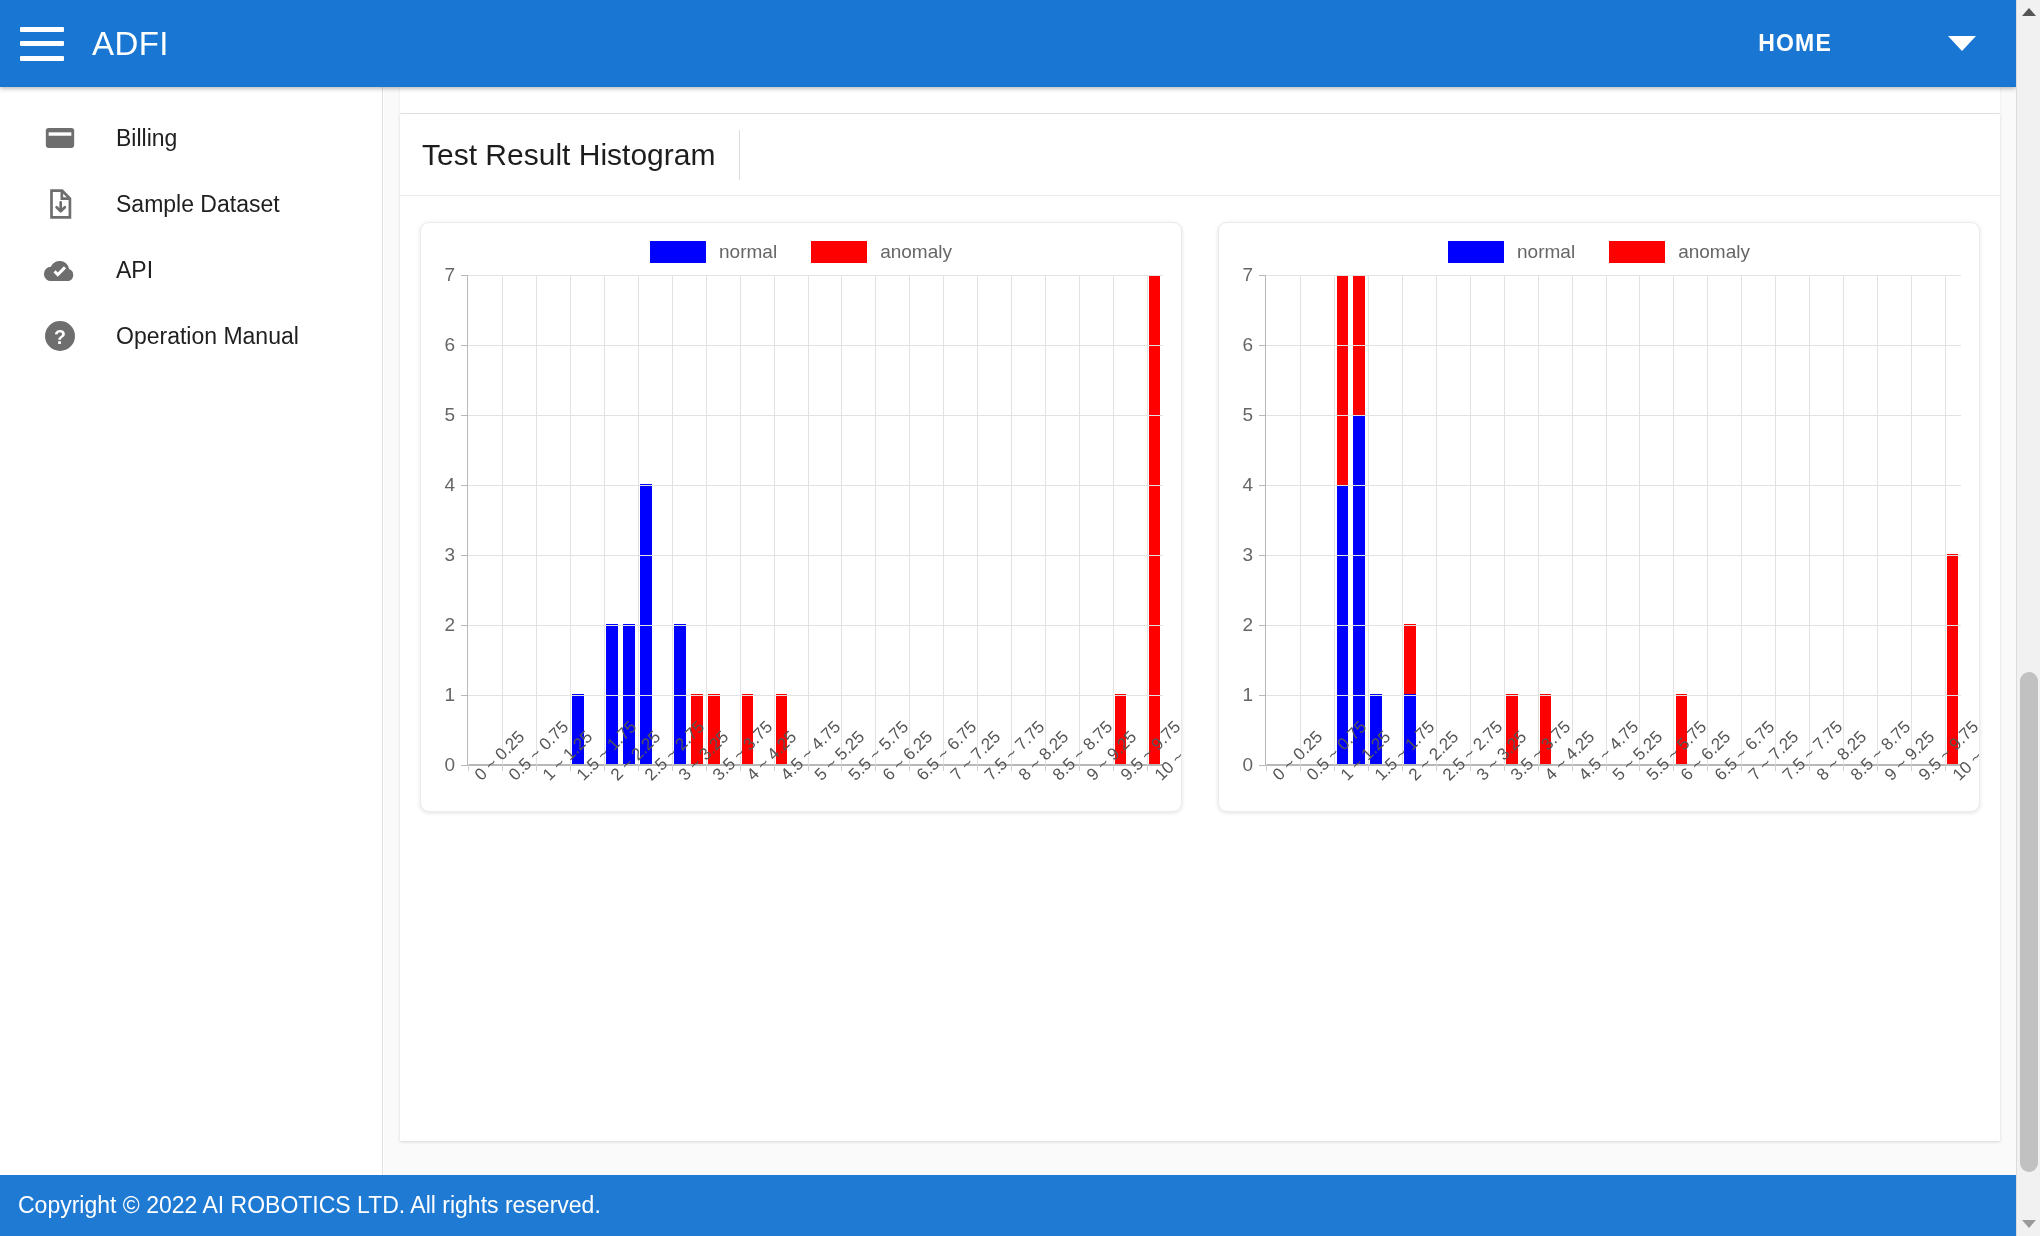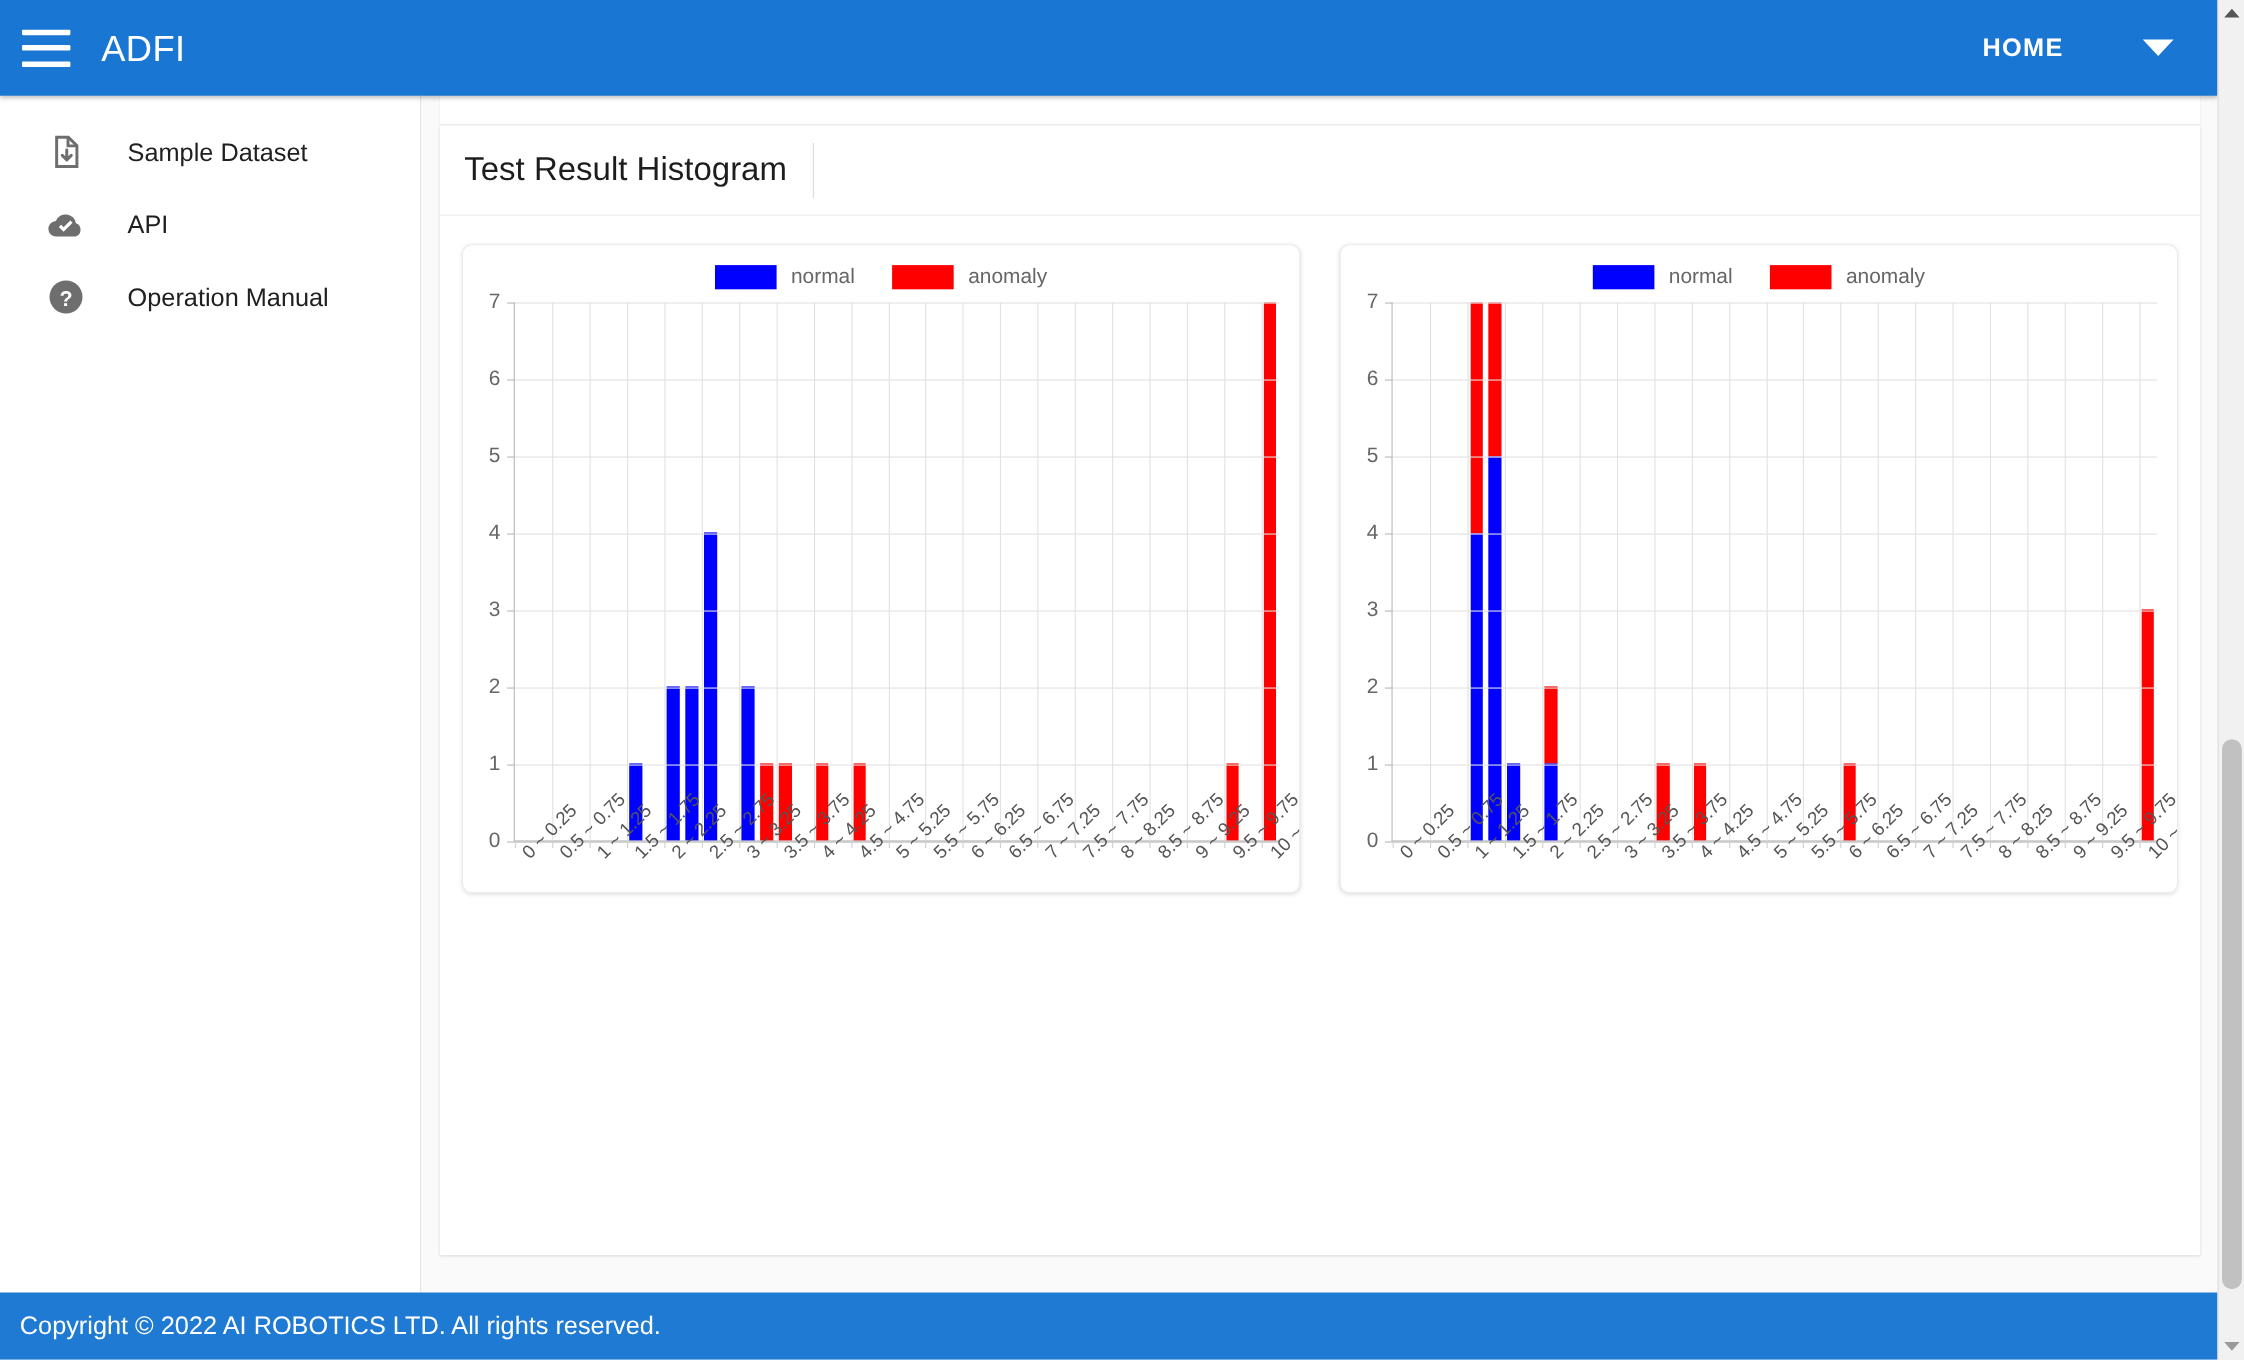--- a/index.html
+++ b/index.html
@@ -23,21 +23,21 @@
     width: 44px; height: 34px;
     margin-left: 20px; margin-right: 28px;
     display: flex; flex-direction: column; justify-content: space-between;
     cursor: pointer;
   }
   .hamburger i { display: block; height: 5px; background: #fff; border-radius: 1px; }
   .brand {
     color: #fff; font-size: 33px; letter-spacing: .4px; font-weight: 400;
   }
   .appbar-right {
-    margin-left: auto; display: flex; align-items: center; gap: 72px;
+    margin-left: auto; display: flex; align-items: center; gap: 116px;
     padding-right: 40px;
   }
   .home-link {
     color: #fff; font-size: 23px; font-weight: bold; letter-spacing: 1.2px;
     cursor: pointer;
   }
   .caret-down {
     width: 0; height: 0;
     border-left: 14px solid transparent;
     border-right: 14px solid transparent;
@@ -195,20 +195,29 @@
   <div class="brand">ADFI</div>
   <div class="appbar-right">
     <div class="home-link">HOME</div>
     <div class="caret-down"></div>
   </div>
 </div>
 
 <div class="sidebar">
 
 
+  <div class="nav-item">
+    <span class="nav-ico">
+      <svg width="34" height="34" viewBox="0 0 24 24" fill="currentColor">
+        <rect x="2" y="5" width="20" height="14" rx="2"></rect>
+        <rect x="4" y="8" width="16" height="2.4" fill="#fff"></rect>
+      </svg>
+    </span>
+    <span class="nav-label">Billing</span>
+  </div>
 
   <div class="nav-item">
     <span class="nav-ico">
       <svg width="34" height="34" viewBox="0 0 24 24" fill="none" stroke="currentColor" stroke-width="1.9">
         <path d="M6 2.6h7.5L19 8.1V21.4H6V2.6z"></path>
         <path d="M13.3 2.8v5.4h5.4"></path>
         <path d="M12.5 10.8v6.2M9.6 14.3l2.9 2.9 2.9-2.9" stroke-linecap="round" stroke-linejoin="round"></path>
       </svg>
     </span>
     <span class="nav-label">Sample Dataset</span>

